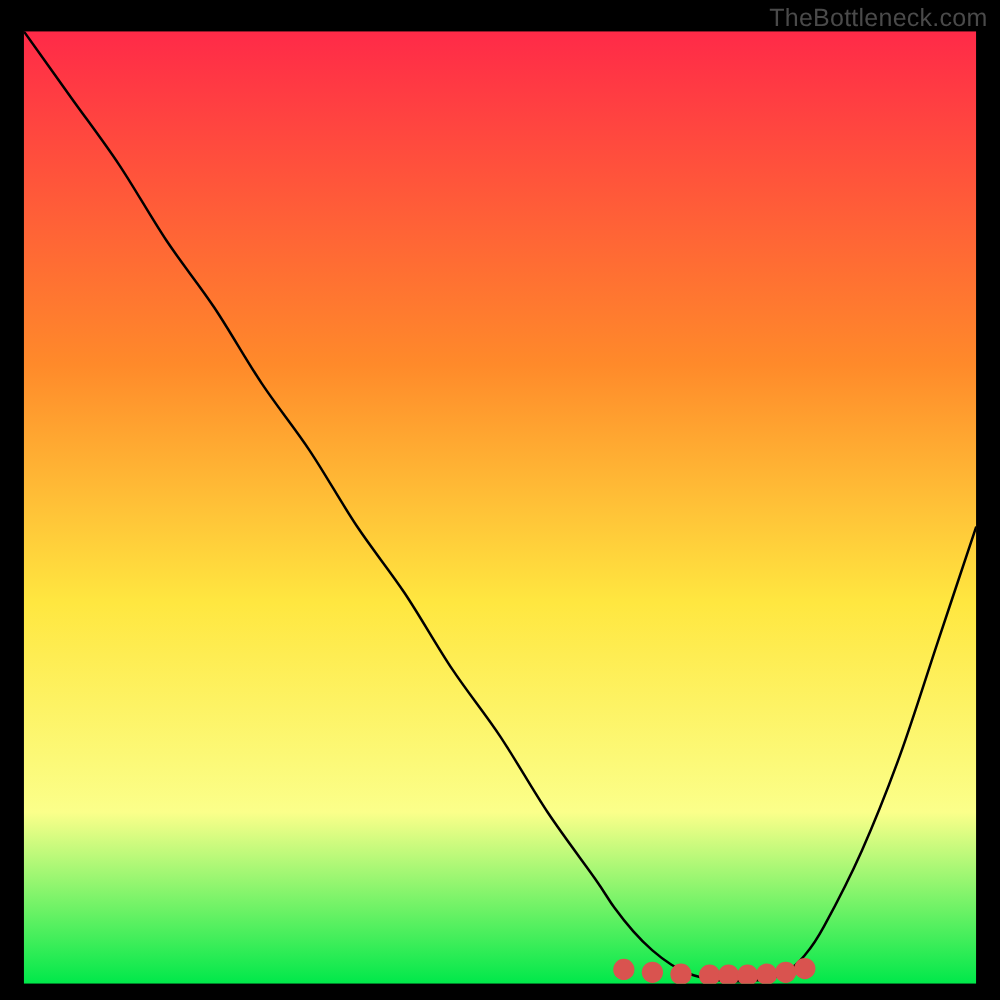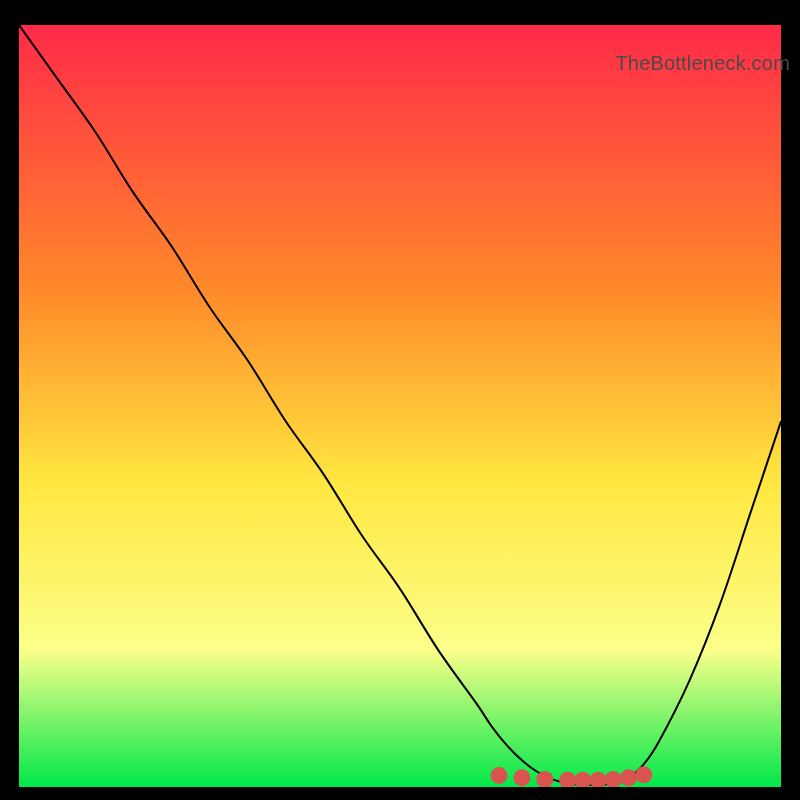--- a/index.html
+++ b/index.html
@@ -19,21 +19,20 @@
   }
   .watermark {
     position: absolute;
     top: 4px;
     right: 10px;
     font-size: 20px;
     font-weight: 500;
     color: #4a4a4a;
     letter-spacing: 0.2px;
     z-index: 20;
-    margin-top: 48px;
   }
   .plot-wrap {
     position: absolute;
     left: 19px;
     top: 25px;
     width: 762px;
     height: 762px;
   }
   svg.plot {
     display: block;

